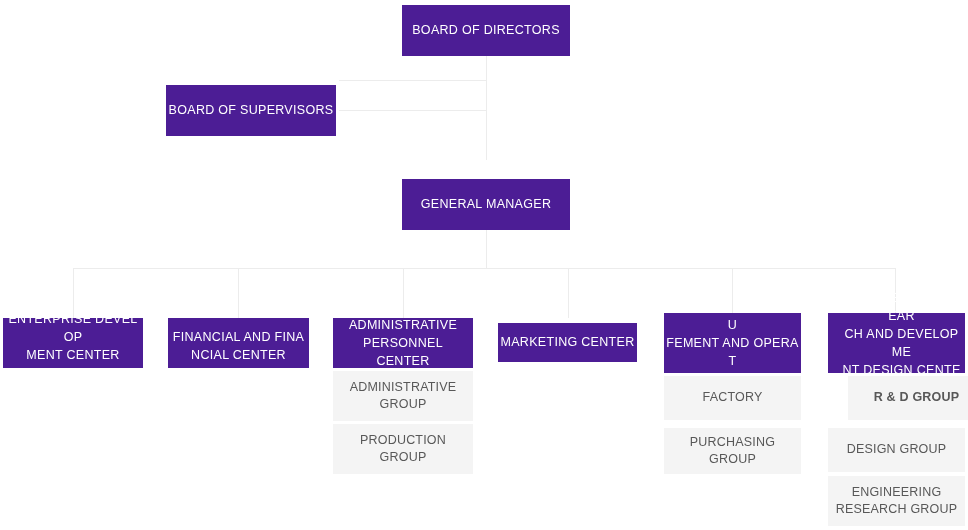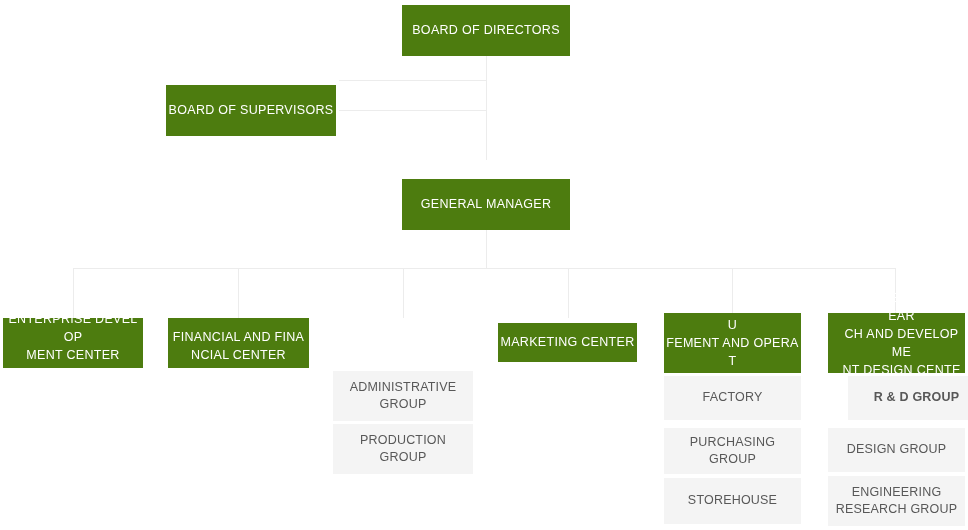--- a/index.html
+++ b/index.html
@@ -24,21 +24,21 @@
   .conn {
     position: absolute;
     background: #ececec;
   }
   .conn.v { width: 1px; }
   .conn.h { height: 1px; }
 
   
   .node {
     position: absolute;
-    background: #4d7c0f;
+    background: #4c1d95;
     color: #ffffff;
     display: flex;
     align-items: center;
     justify-content: center;
     text-align: center;
     font-size: 12.5px;
     letter-spacing: 0.3px;
     line-height: 1.45;
     padding: 4px 2px;
     overflow-wrap: anywhere;
@@ -108,20 +108,26 @@
     </span>
   </div>
 
   <div class="node" style="left:168px; top:318px; width:141px; height:50px;align-items:flex-end;">
     <span class="label">
       <span>FINANCIAL AND FINA</span><br>
       <span>NCIAL CENTER</span>
     </span>
   </div>
 
+  <div class="node normal-wrap" style="left:333px; top:318px; width:140px; height:50px;">
+    <span class="label">
+      <span>ADMINISTRATIVE</span><br>
+      <span>PERSONNEL CENTER</span>
+    </span>
+  </div>
 
   <div class="node normal-wrap" style="left:498px; top:323px; width:139px; height:39px;">
     <span class="label">MARKETING CENTER</span>
   </div>
 
   <div class="node" style="left:664px; top:313px; width:137px; height:60px;">
     <span class="label">
       <span>PRODUCTION PROCU</span><br>
       <span>FEMENT AND OPERAT</span><br>
       <span>ION CENTER</span>
@@ -142,23 +148,20 @@
   <div class="sub" style="left:333px; top:424px; width:140px; height:50px;">
     <span class="label">PRODUCTION GROUP</span>
   </div>
 
   <div class="sub" style="left:664px; top:376px; width:137px; height:44px;">
     <span class="label">FACTORY</span>
   </div>
   <div class="sub" style="left:664px; top:428px; width:137px; height:46px;">
     <span class="label">PURCHASING GROUP</span>
   </div>
-  <div class="sub" style="left:664px; top:478px; width:137px; height:46px;">
-    <span class="label">STOREHOUSE</span>
-  </div>
 
   <div class="sub" style="left:848px; top:376px; width:137px; height:44px;font-weight:bold;">
     <span class="label">R &amp; D GROUP</span>
   </div>
   <div class="sub" style="left:828px; top:428px; width:137px; height:44px;">
     <span class="label">DESIGN GROUP</span>
   </div>
   <div class="sub" style="left:828px; top:476px; width:137px; height:50px;">
     <span class="label">ENGINEERING RESEARCH GROUP</span>
   </div>

